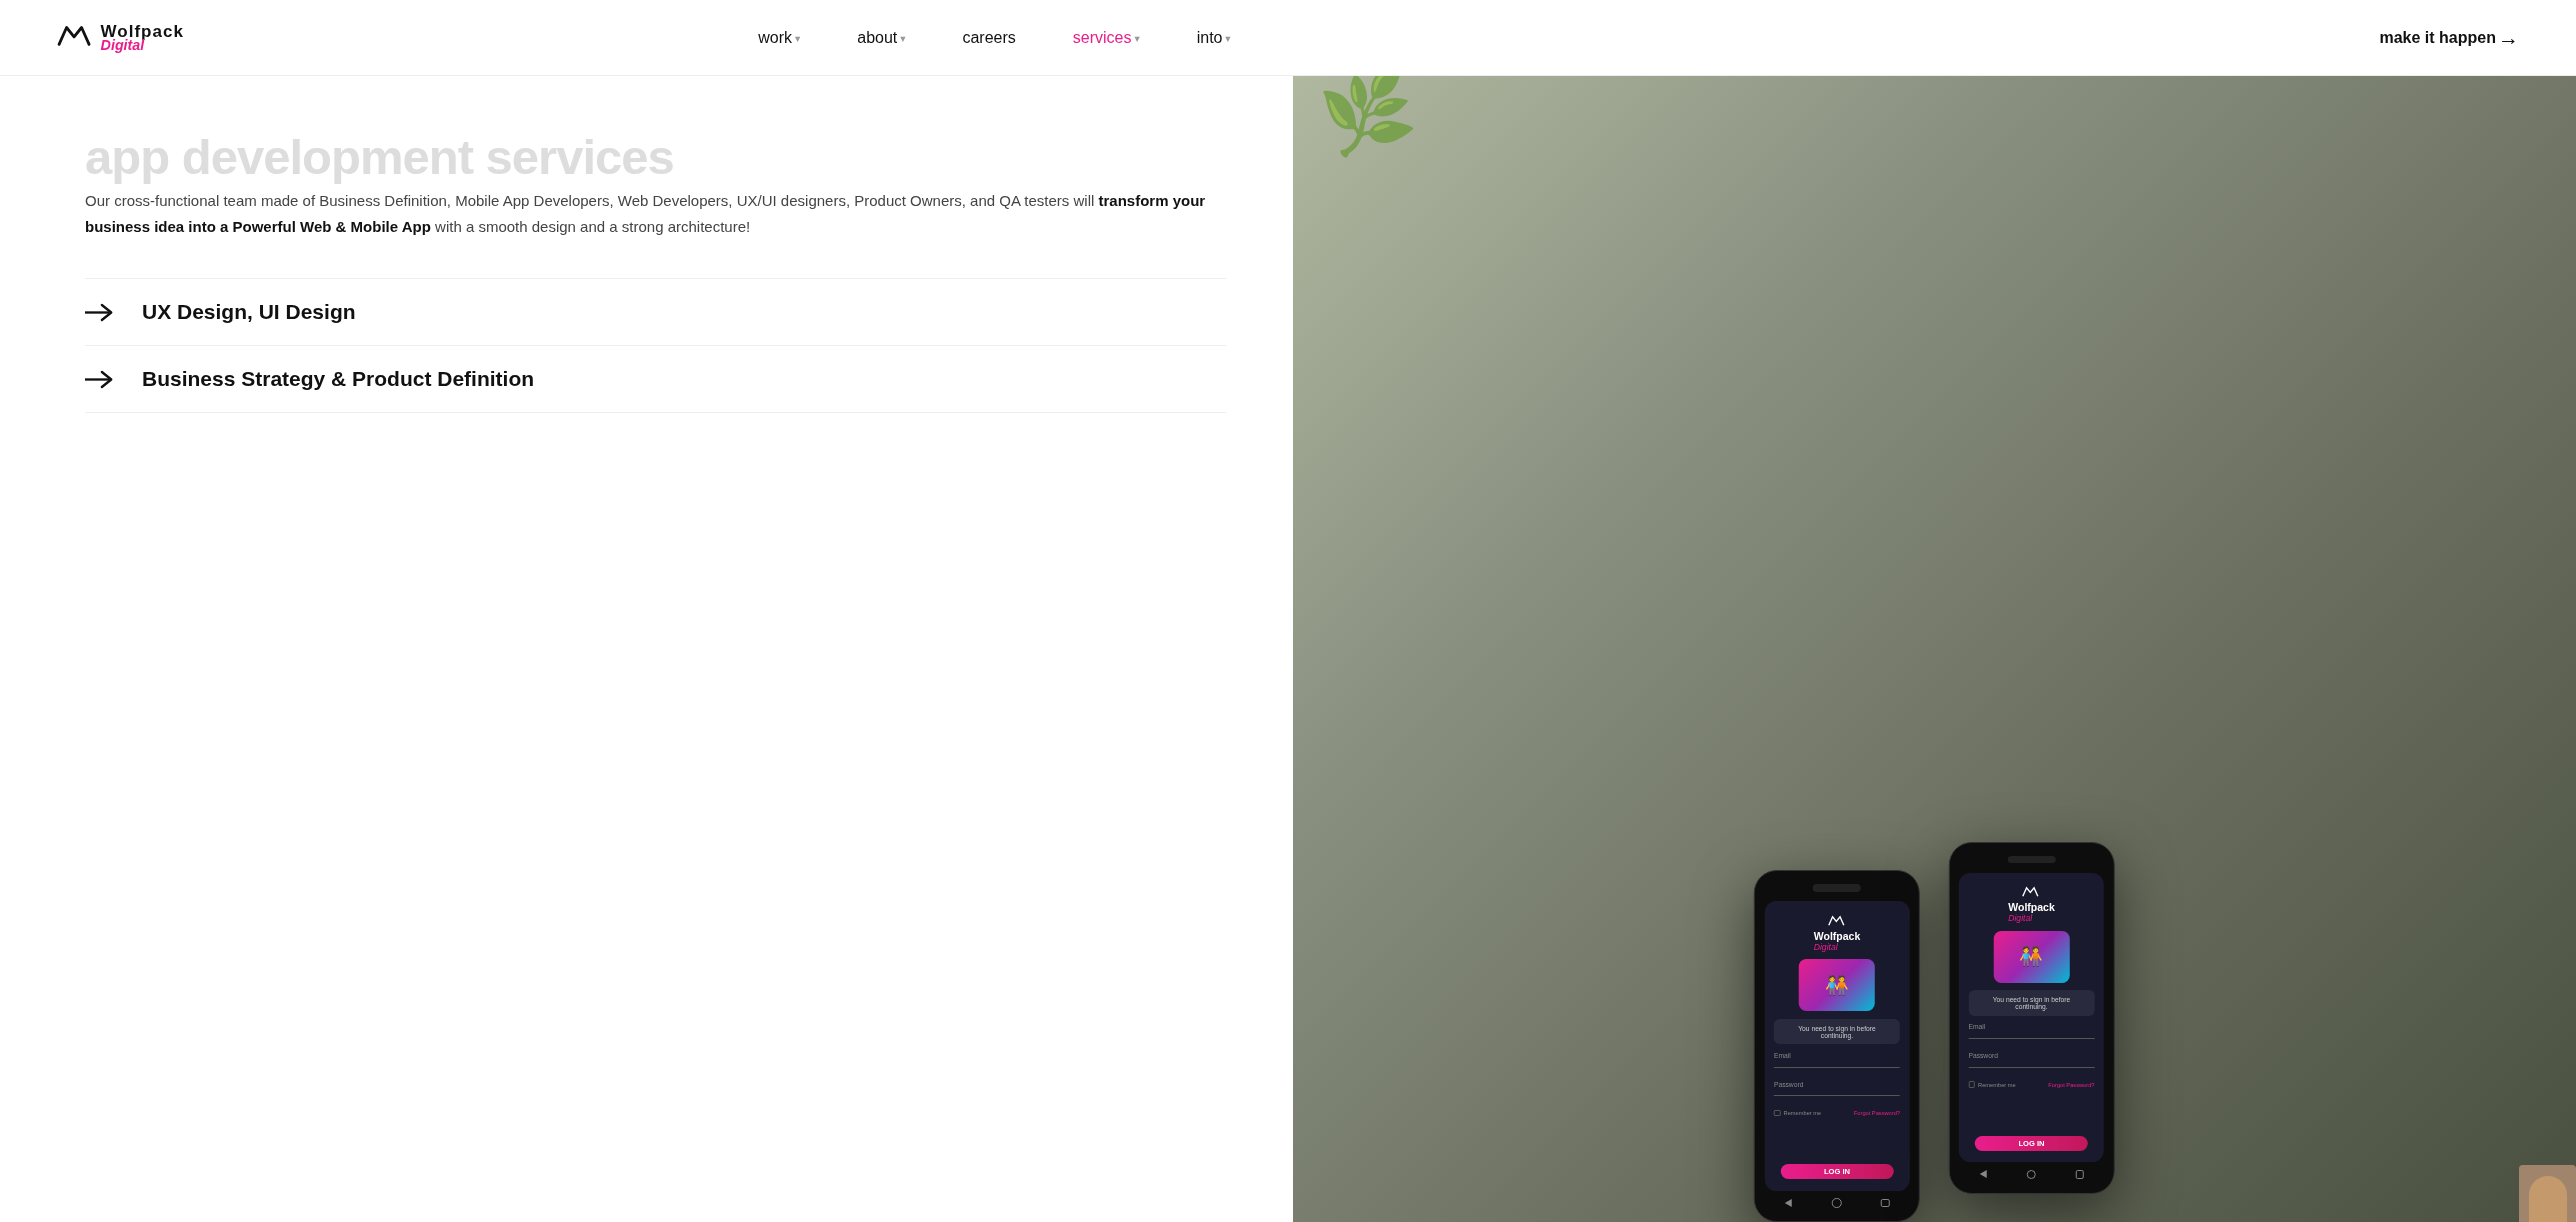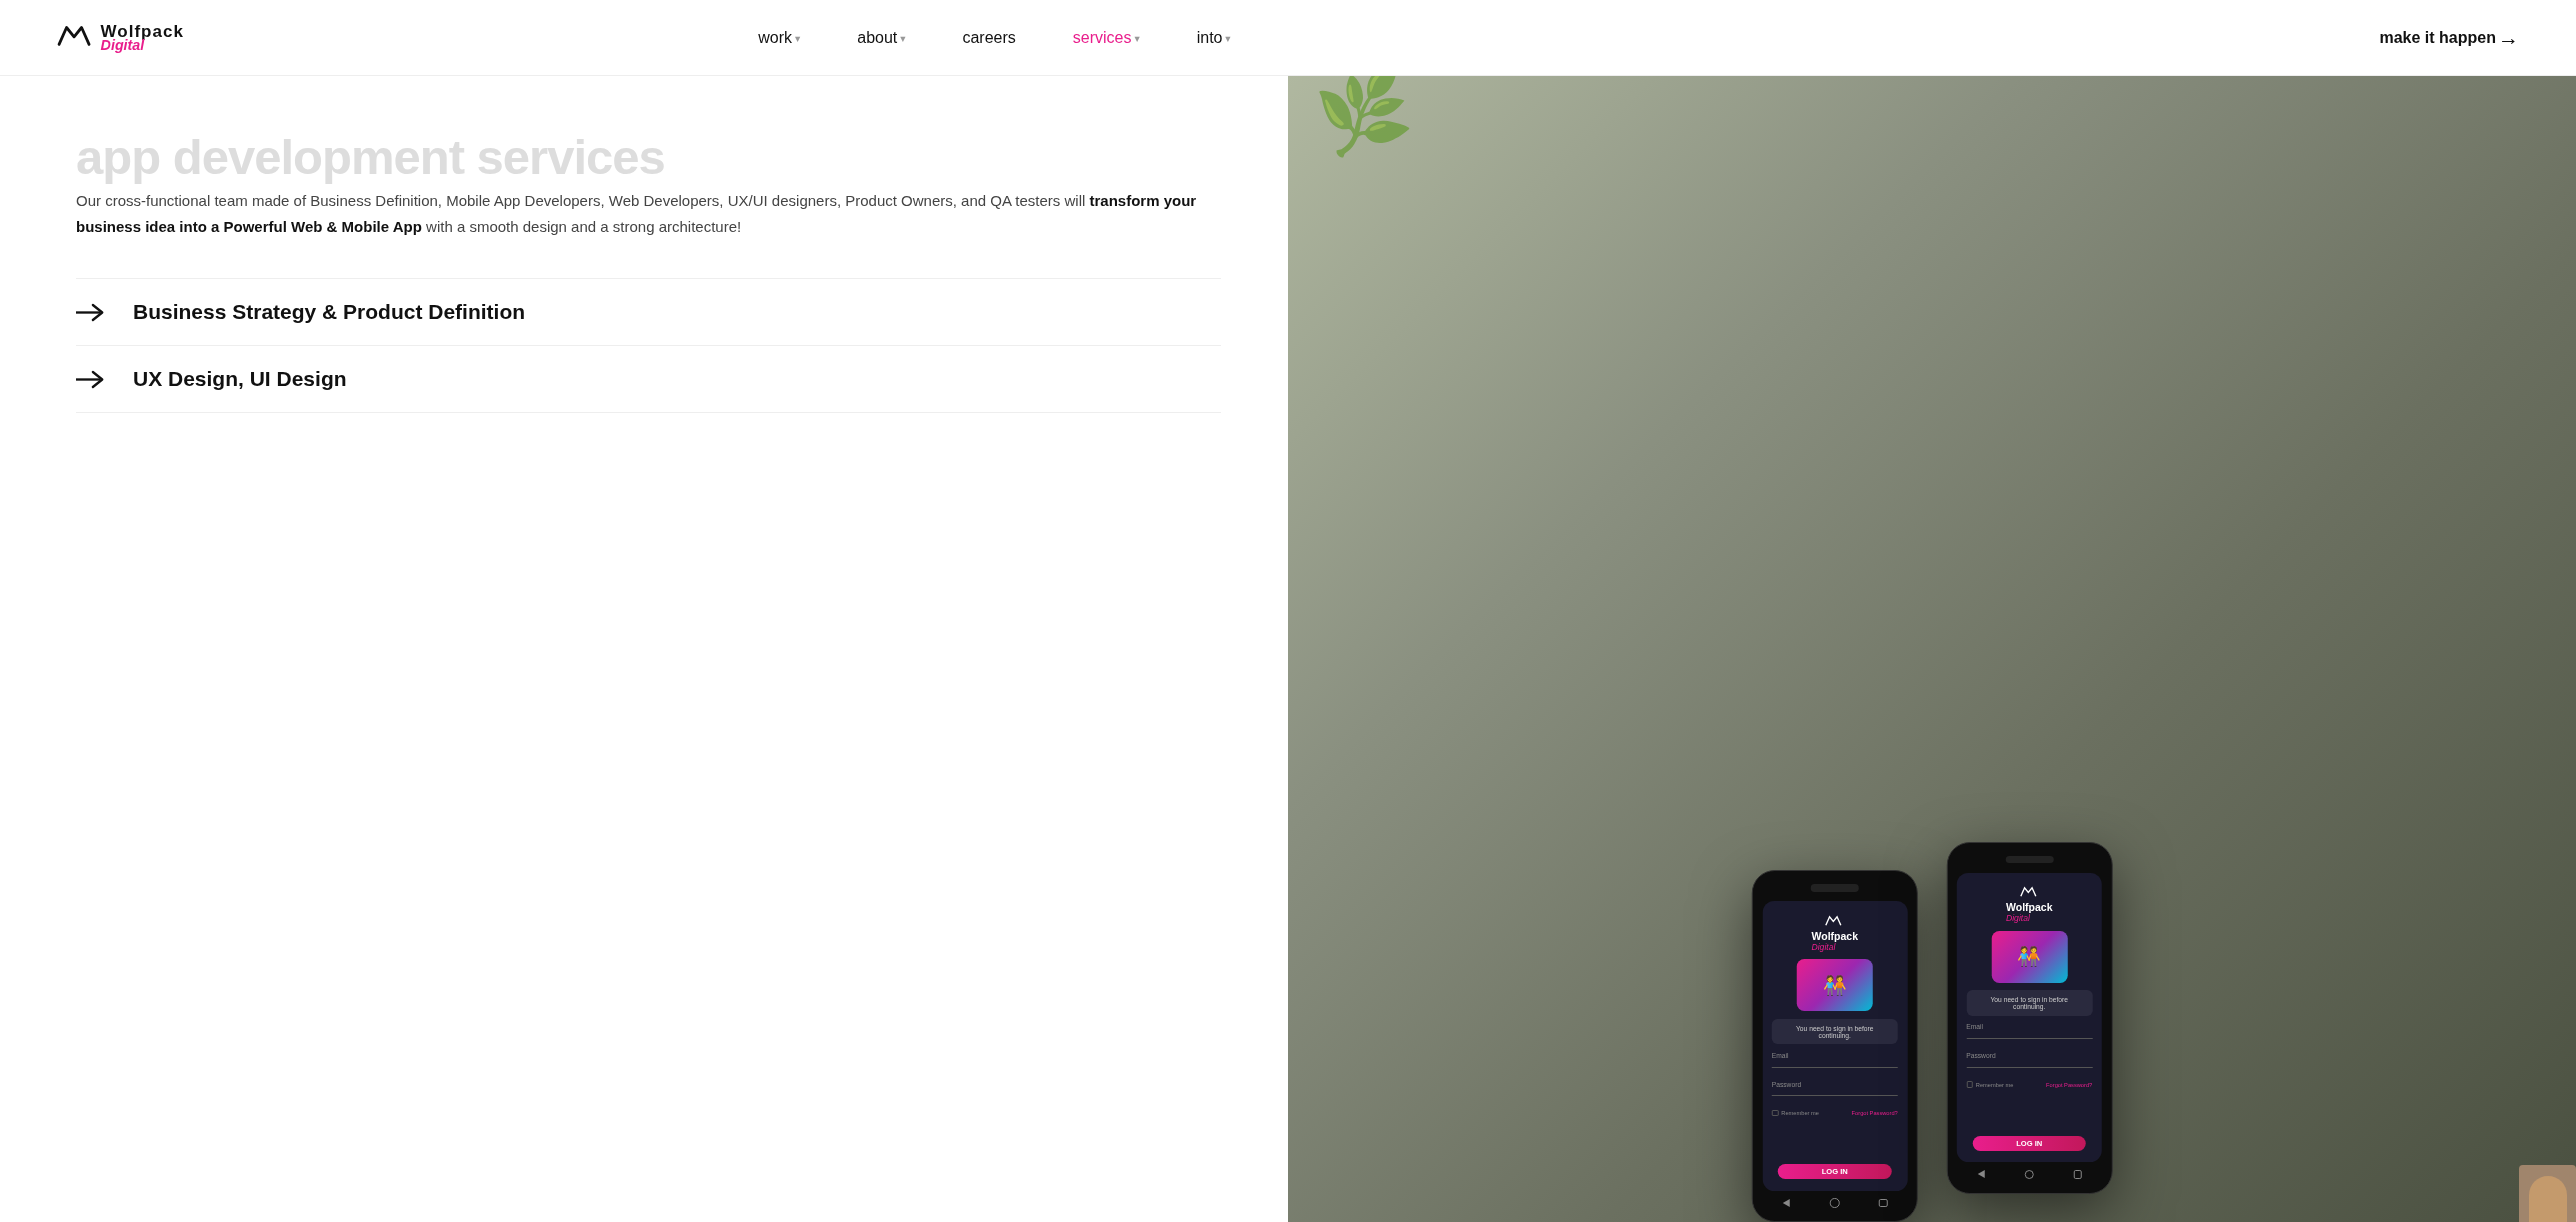--- a/index.html
+++ b/index.html
@@ -98,20 +98,21 @@
 
     .nav-cta .arrow {
       font-size: 21px;
     }
 
     
     .page-layout {
       display: grid;
       grid-template-columns: 1fr 1fr;
       min-height: calc(100vh - 76px);
+      padding-left: 9px;
     }
 
     
     .left-content {
       padding: 57px 67px 57px 76px;
       display: flex;
       flex-direction: column;
     }
 
     .section-subtitle {
@@ -483,31 +484,31 @@
       <span>Our cross-functional team made of Business Definition, Mobile App Developers, Web Developers, UX/UI designers, Product Owners, and QA testers will </span><strong>transform your business idea into a Powerful Web &amp; Mobile App</strong><span> with a smooth design and a strong architecture!</span>
     </p>
 
     <div class="service-item">
       <div class="service-arrow">
         <svg viewBox="0 0 32 20" fill="none">
           <line x1="0" y1="10" x2="26" y2="10" stroke="#111" stroke-width="2.5"></line>
           <polyline points="18,2 28,10 18,18" stroke="#111" stroke-width="2.5" fill="none" stroke-linejoin="round" stroke-linecap="round"></polyline>
         </svg>
       </div>
-      <span class="service-label">Business Strategy &amp; Product Definition</span>
+      <span class="service-label">UX Design, UI Design</span>
     </div>
 
     <div class="service-item">
       <div class="service-arrow">
         <svg viewBox="0 0 32 20" fill="none">
           <line x1="0" y1="10" x2="26" y2="10" stroke="#111" stroke-width="2.5"></line>
           <polyline points="18,2 28,10 18,18" stroke="#111" stroke-width="2.5" fill="none" stroke-linejoin="round" stroke-linecap="round"></polyline>
         </svg>
       </div>
-      <span class="service-label">UX Design, UI Design</span>
+      <span class="service-label">Business Strategy &amp; Product Definition</span>
     </div>
   </div>
 
   <div class="right-image">
     <div class="right-image-bg"></div>
 
     <div class="plant">🌿</div>
 
     <div class="phones-container">
 

